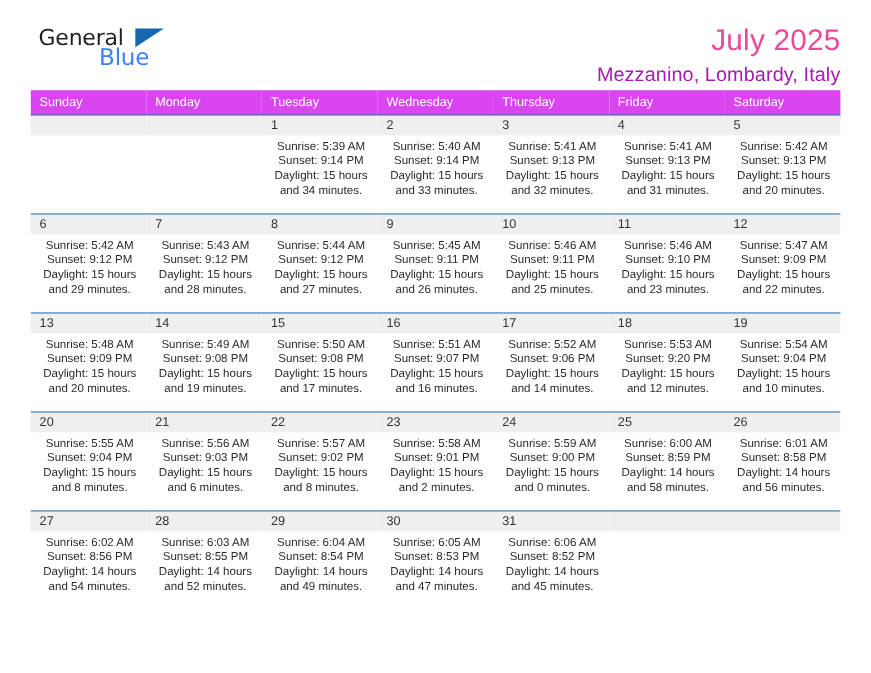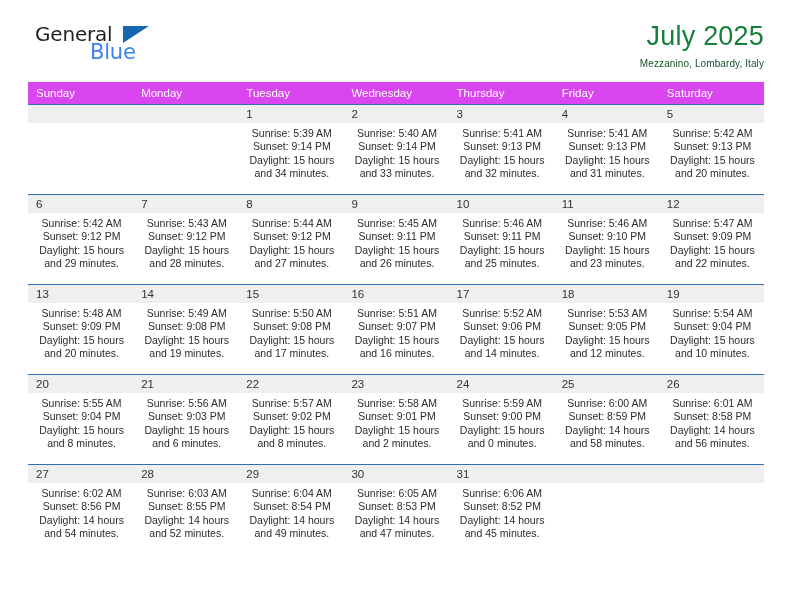--- a/index.html
+++ b/index.html
@@ -65,29 +65,29 @@
     border-left: 26px solid #1567b0;
     border-bottom: 17px solid transparent;
   }
 
   .titleblock {
     text-align: right;
     padding-top: 0px;
   }
   .cal-title {
     font-size: 27px;
-    color: #15803d;
+    color: #ec4899;
     font-weight: normal;
     letter-spacing: 0.2px;
     line-height: 1.05;
   }
   .cal-subtitle {
     margin-top: 8px;
-    font-size: 10px;
-    color: #14532d;
+    font-size: 18px;
+    color: #a21caf;
     letter-spacing: 0.1px;
   }
 
   
   .calendar {
     width: 736px;
     border-collapse: collapse;
     table-layout: fixed;
     margin-top: 10px;
   }
@@ -385,21 +385,21 @@
                 <div>Daylight: 15 hours</div>
                 <div>and 14 minutes.</div>
               </div>
             </div>
           </td>
           <td>
             <div class="cell-inner">
               <div class="daynum">18</div>
               <div class="details">
                 <div>Sunrise: 5:53 AM</div>
-                <div>Sunset: 9:05 PM</div>
+                <div>Sunset: 9:20 PM</div>
                 <div>Daylight: 15 hours</div>
                 <div>and 12 minutes.</div>
               </div>
             </div>
           </td>
           <td>
             <div class="cell-inner">
               <div class="daynum">19</div>
               <div class="details">
                 <div>Sunrise: 5:54 AM</div>

